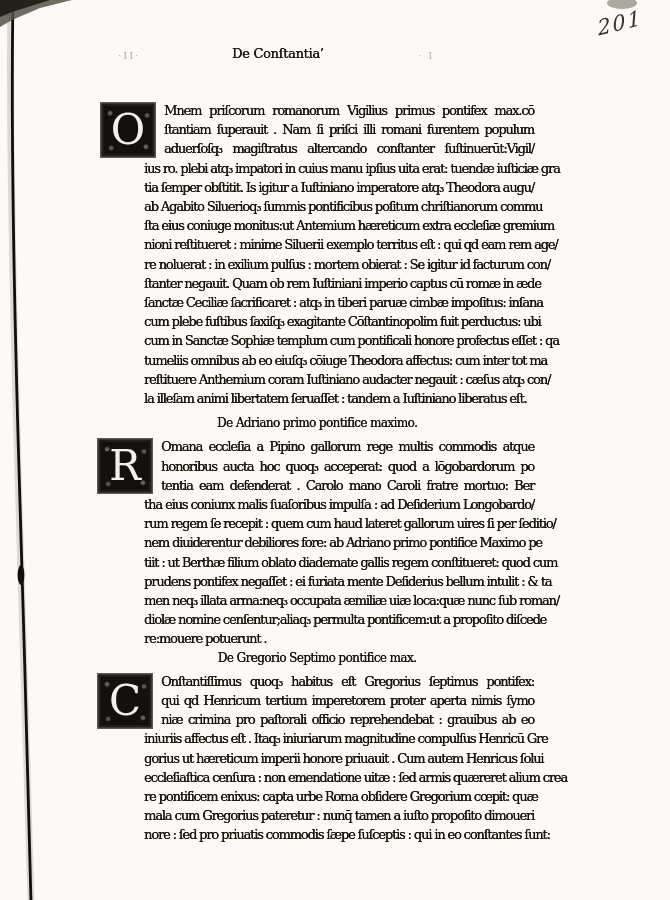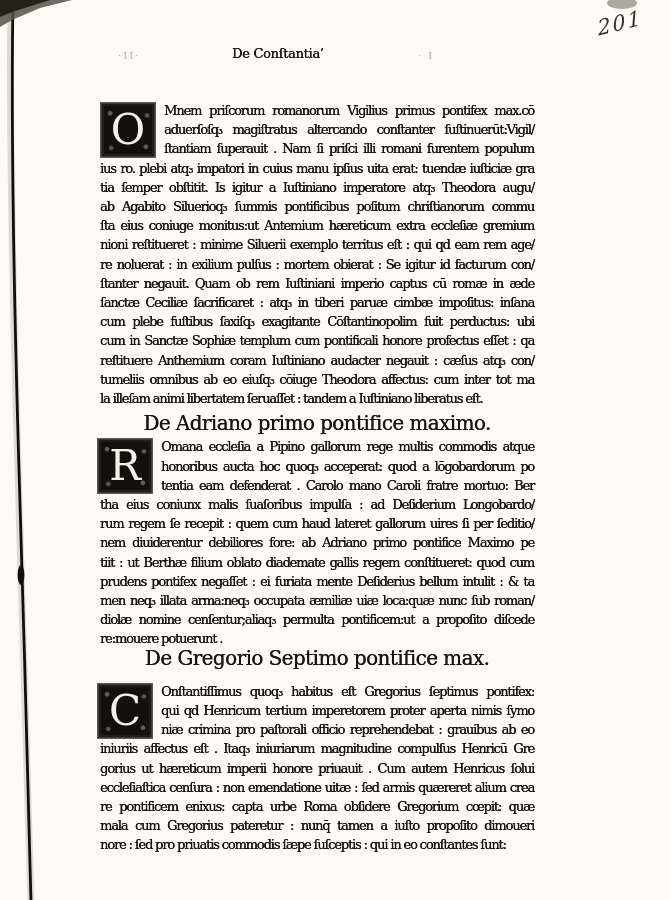--- a/index.html
+++ b/index.html
@@ -39,27 +39,27 @@
     font-size:42px;line-height:56px;text-align:center;
     letter-spacing:0;text-shadow:none;
     box-shadow:inset 0 0 0 1.5px rgba(245,243,235,0.28), inset 0 0 0 4px rgba(245,243,235,0.06);
     background-image:
       radial-gradient(circle at 18% 20%, rgba(245,243,235,.35) 1.5px, transparent 3px),
       radial-gradient(circle at 84% 24%, rgba(245,243,235,.3) 1.5px, transparent 3px),
       radial-gradient(circle at 20% 82%, rgba(245,243,235,.3) 1.5px, transparent 3px),
       radial-gradient(circle at 82% 80%, rgba(245,243,235,.35) 1.5px, transparent 3px);
   }
   .dc-offset{margin-left:-3px;}
-  .tline{white-space:nowrap;text-align:justify;text-align-last:justify;}
+  .tline{white-space:nowrap;text-align:justify;text-align-last:justify;padding-left:44px;}
   .tline-last{text-align-last:left;}
   .heading{
-    height:19.2px;text-align:center;font-size:20px;letter-spacing:-0.6px;
+    height:19.2px;text-align:center;font-size:12px;letter-spacing:-0.6px;
   }
   .heading.h-adriano{margin-top:6px;margin-bottom:4px;}
-  .heading.h-gregorio{margin-top:0px;margin-bottom:14px;}
+  .heading.h-gregorio{margin-top:0px;margin-bottom:4px;}
 </style>
 </head>
 <body style="--paper: #fbfaf6; --ink: #18140e;">
 
 <svg class="scan-svg" viewBox="0 0 670 900">
   <path d="M11,-2 C9,120 13,300 18,470 C22,612 27,762 31,902" fill="none" stroke="#b9b4aa" stroke-width="7" opacity="0.45"></path>
   <path d="M13,-2 C11,120 14,300 19,470 C23,612 28,762 31,902" fill="none" stroke="#12100c" stroke-width="2.8"></path>
   <ellipse cx="21" cy="575" rx="3.4" ry="10" fill="#12100c"></ellipse>
   <polygon points="0,0 72,0 40,8 12,20 0,27" fill="#56524a" opacity="0.85"></polygon>
   <polygon points="0,0 50,0 12,12 0,17" fill="#23211c"></polygon>
@@ -73,34 +73,34 @@
   <span class="rh-title">De Conſtantia’</span>
   <span class="rh-mark right">· I</span>
 </div>
 
 <div class="column">
 
   <div class="para">
     <span class="dropcap">O</span>
     <div class="lines">
         <div class="tline">Mnem priſcorum romanorum Vigilius primus pontifex max.cō</div>
+        <div class="tline">ſtantiam ſuperauit . Nam ſi priſci illi romani furentem populum</div>
         <div class="tline">aduerſoſq₃ magiſtratus altercando conſtanter ſuſtinuerūt:Vigil/</div>
-        <div class="tline">ſtantiam ſuperauit . Nam ſi priſci illi romani furentem populum</div>
         <div class="tline">ius ro. plebi atq₃ impatori in cuius manu ipſius uita erat: tuendæ iuſticiæ gra</div>
         <div class="tline">tia ſemper obſtitit. Is igitur a Iuſtiniano imperatore atq₃ Theodora augu/</div>
         <div class="tline">ab Agabito Siluerioq₃ ſummis pontificibus poſitum chriſtianorum commu</div>
         <div class="tline">ſta eius coniuge monitus:ut Antemium hæreticum extra eccleſiæ gremium</div>
         <div class="tline">nioni reſtitueret : minime Siluerii exemplo territus eſt : qui qd eam rem age/</div>
         <div class="tline">re noluerat : in exilium pulſus : mortem obierat : Se igitur id facturum con/</div>
         <div class="tline">ſtanter negauit. Quam ob rem Iuſtiniani imperio captus cū romæ in æde</div>
         <div class="tline">ſanctæ Ceciliæ ſacrificaret : atq₃ in tiberi paruæ cimbæ impoſitus: inſana</div>
         <div class="tline">cum plebe fuſtibus ſaxiſq₃ exagitante Cōſtantinopolim fuit perductus: ubi</div>
         <div class="tline">cum in Sanctæ Sophiæ templum cum pontificali honore profectus eſſet : qa</div>
+        <div class="tline">tumeliis omnibus ab eo eiuſq₃ cōiuge Theodora affectus: cum inter tot ma</div>
         <div class="tline">reſtituere Anthemium coram Iuſtiniano audacter negauit : cæſus atq₃ con/</div>
-        <div class="tline">tumeliis omnibus ab eo eiuſq₃ cōiuge Theodora affectus: cum inter tot ma</div>
         <div class="tline tline-last">la illeſam animi libertatem ſeruaſſet : tandem a Iuſtiniano liberatus eſt.</div>
       </div>
   </div>
 
   <div class="heading h-adriano">De Adriano primo pontifice maximo.</div>
 
   <div class="para">
     <span class="dropcap dc-offset">R</span>
     <div class="lines">
         <div class="tline">Omana eccleſia a Pipino gallorum rege multis commodis atque</div>

